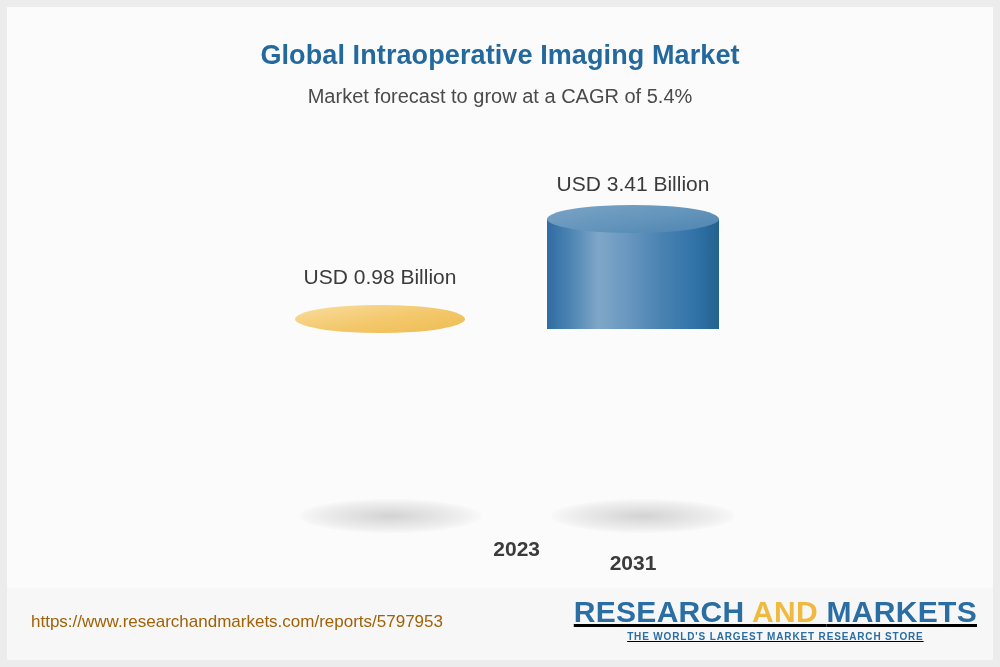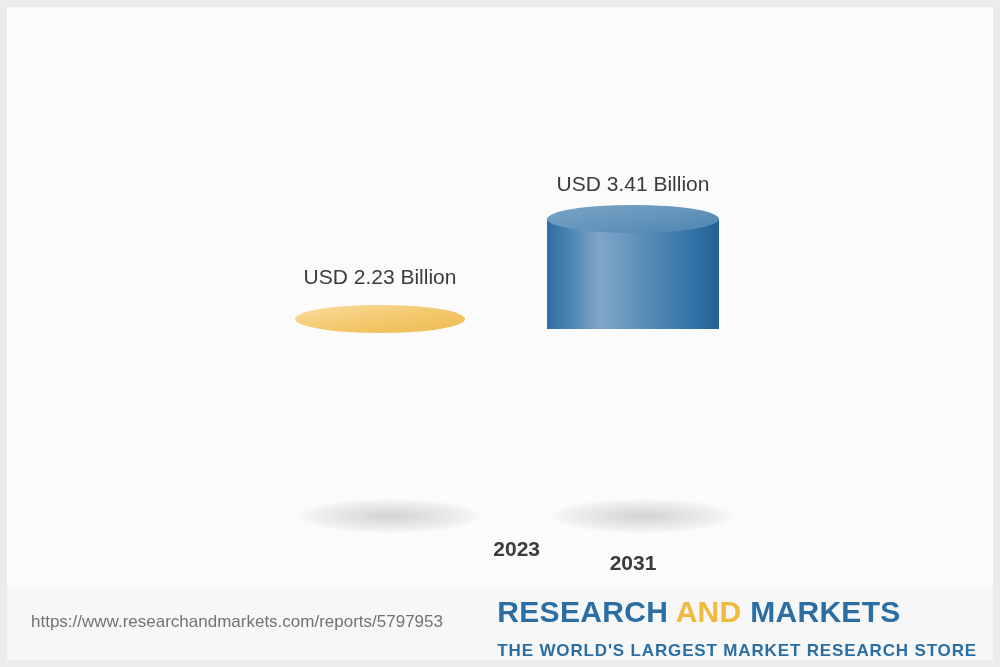--- a/index.html
+++ b/index.html
@@ -147,59 +147,64 @@
     bottom: 0;
     width: 986px;
     height: 72px;
     background: #f7f7f7;
   }
   .footer-url {
     position: absolute;
     left: 24px;
     top: 24px;
     font-size: 17px;
-    color: #737373;
+    color: #a16207;
   }
   .logo {
     position: absolute;
     right: 16px;
     top: 8px;
-    text-align: left;
+    text-align: center;
+    text-decoration: underline;
   }
   .logo-main {
     font-size: 30px;
     font-weight: bold;
     color: #2a6ea4;
     letter-spacing: 0.3px;
     line-height: 1.05;
     white-space: nowrap;
   }
   .logo-and {
     color: #f0b93f;
   }
   .logo-tag {
-    font-size: 17px;
+    font-size: 10px;
     font-weight: bold;
     color: #2a6ea4;
     letter-spacing: 0.85px;
-    margin-top: 13px;
+    margin-top: 3px;
     white-space: nowrap;
   }
 </style>
 </head>
 <body>
 
 <div class="infographic">
   <div class="canvas">
 
+    <div class="header">
+      <div class="chart-title">Global Intraoperative Imaging Market</div>
+      <div class="chart-subtitle">Market forecast to grow at a CAGR of 5.4%</div>
+    </div>
 
     <div class="plot">
 
       <div class="bar-group">
-        <div class="value-label" style="left:213px; top:258px;">USD 2.23 Billion</div>
+        <div class="value-label" style="left:213px; top:258px;">USD 0.98 Billion</div>
 
         <div class="shadow" style="left:292px; top:492px; width:182px; height:34px;"></div>
 
         <div class="cyl" style="left:288px; top:298px; width:170px; height:222px;">
           <div class="cyl-bottom gold-bottom" style="top:194px; height:28px;"></div>
           <div class="cyl-body gold-body" style="top:14px; height:194px;"></div>
           <div class="cyl-top gold-top" style="top:0px; height:28px;"></div>
         </div>
 
         <div class="cat-label" style="left:213px; top:530px;text-align:right;">2023</div>

